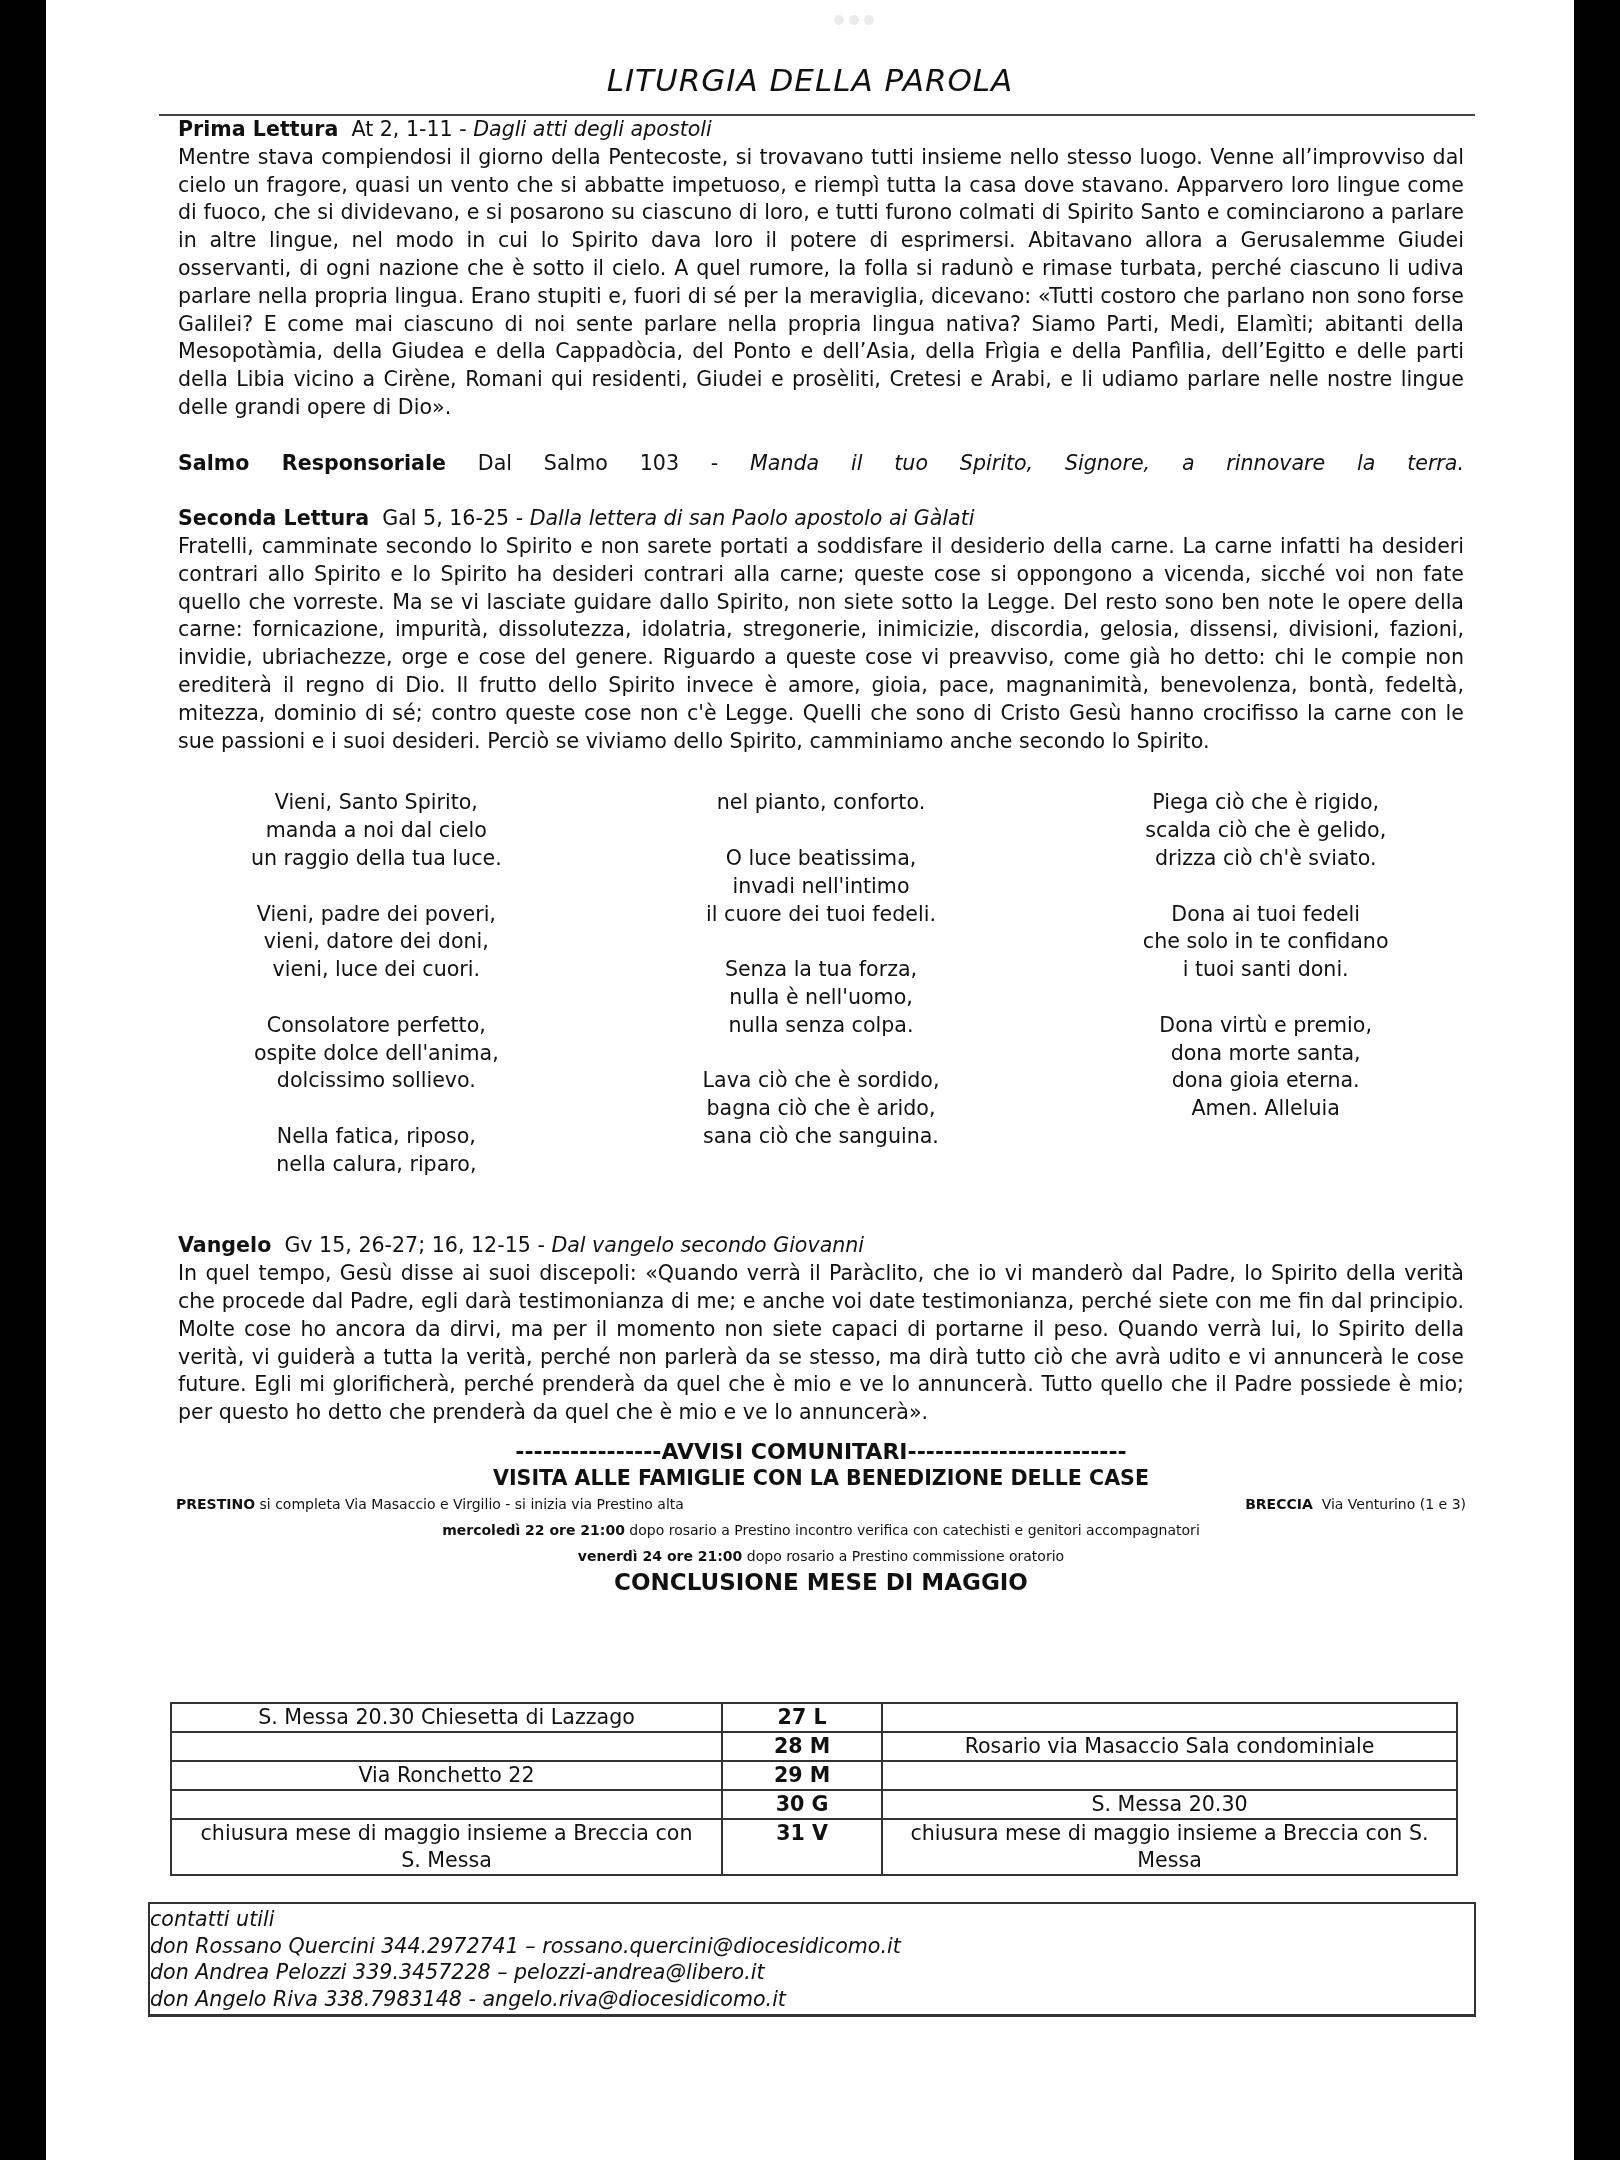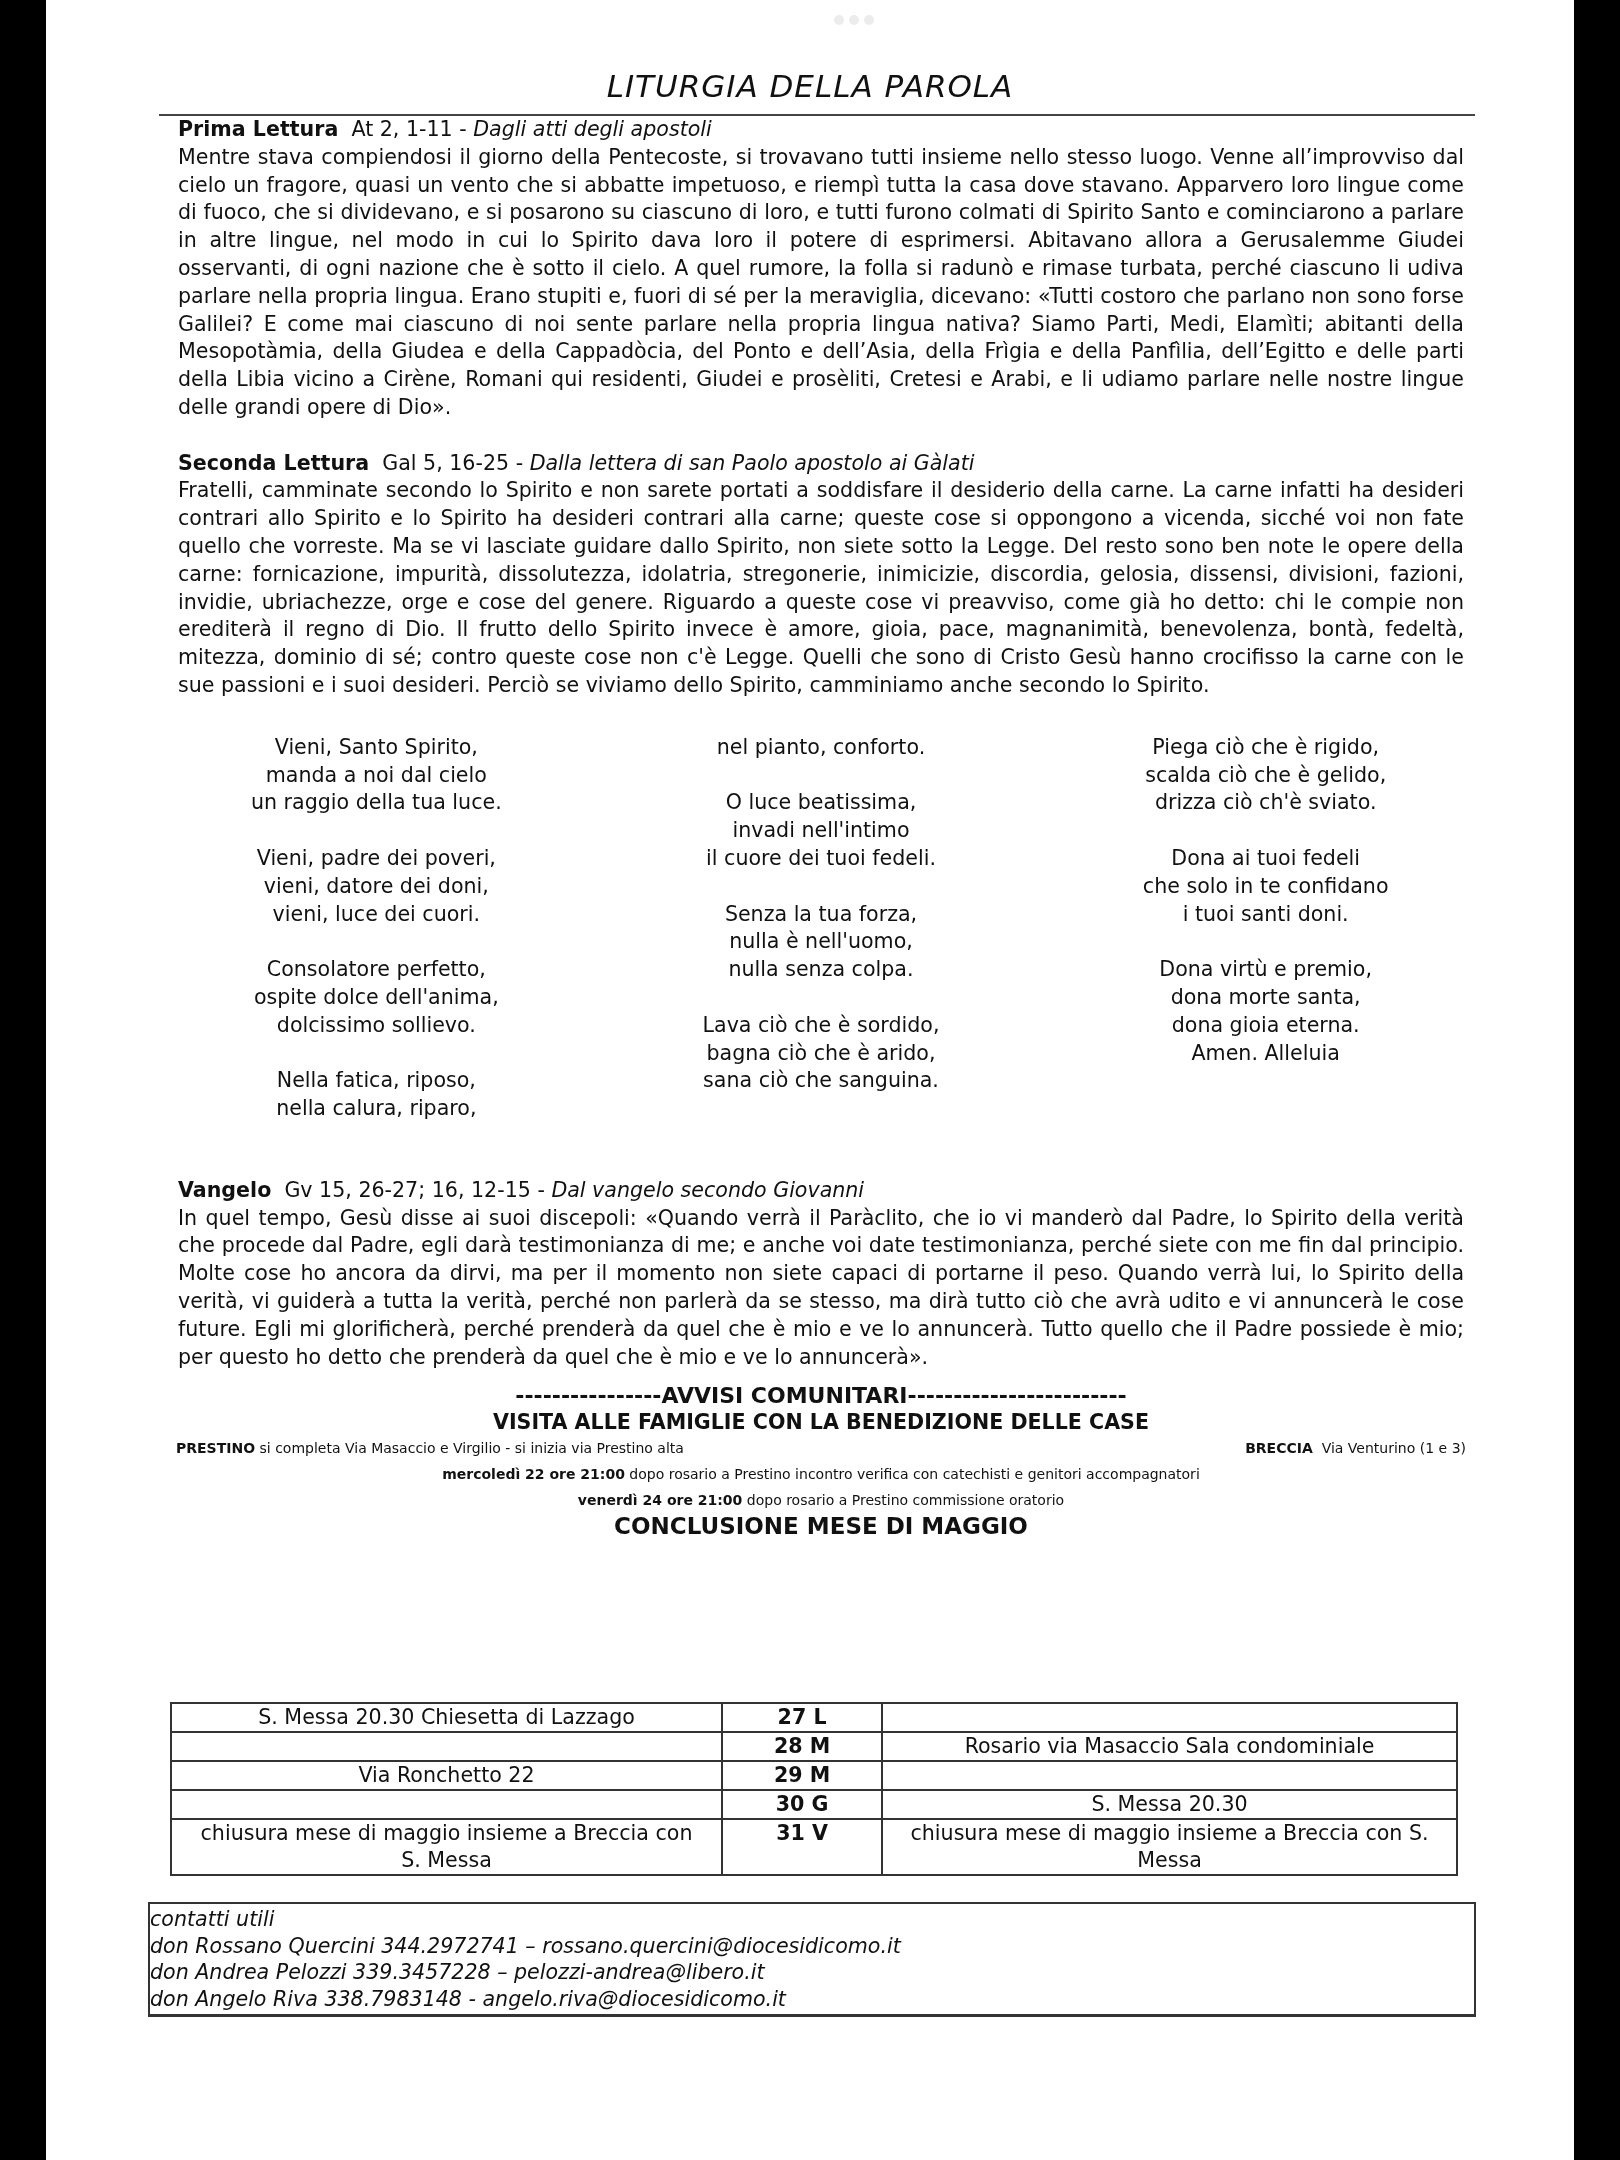--- a/index.html
+++ b/index.html
@@ -10,21 +10,21 @@
   }
   .page {
     position: absolute; left: 46px; top: 0; width: 1528px; height: 2160px;
     background: #fff;
   }
   .dots {
     position: absolute; left: 788px; top: 15px; display: flex; gap: 5px;
   }
   .dots span { width: 10px; height: 10px; border-radius: 50%; background: #ececec; display: block; }
   .title {
-    position: absolute; left: 0; width: 100%; top: 68px; text-align: center;
+    position: absolute; left: 0; width: 100%; top: 62px; text-align: center;
     font-family: "DejaVu Sans", sans-serif; font-size: 31px; letter-spacing: 1px;
     font-style: italic; font-weight: normal; color: #111;
   }
   .rule {
     position: absolute; left: 113px; width: 1316px; top: 114px; height: 2px; background: #444;
   }
   .content {
     position: absolute; left: 132px; top: 116px; width: 1286px;
     font-size: 20.6px; line-height: 27.8px;
   }
@@ -75,20 +75,23 @@
   <div class="rule"></div>
 
   <div class="content">
 
     <div class="heading-line">
       <b>Prima Lettura</b>&nbsp;
       <span>At 2, 1-11 - </span><i>Dagli atti degli apostoli</i>
     </div>
     <p>Mentre stava compiendosi il giorno della Pentecoste, si trovavano tutti insieme nello stesso luogo. Venne all’improvviso dal cielo un fragore, quasi un vento che si abbatte impetuoso, e riempì tutta la casa dove stavano. Apparvero loro lingue come di fuoco, che si dividevano, e si posarono su ciascuno di loro, e tutti furono colmati di Spirito Santo e cominciarono a parlare in altre lingue, nel modo in cui lo Spirito dava loro il potere di esprimersi. Abitavano allora a Gerusalemme Giudei osservanti, di ogni nazione che è sotto il cielo. A quel rumore, la folla si radunò e rimase turbata, perché ciascuno li udiva parlare nella propria lingua. Erano stupiti e, fuori di sé per la meraviglia, dicevano: «Tutti costoro che parlano non sono forse Galilei? E come mai ciascuno di noi sente parlare nella propria lingua nativa? Siamo Parti, Medi, Elamìti; abitanti della Mesopotàmia, della Giudea e della Cappadòcia, del Ponto e dell’Asia, della Frìgia e della Panfìlia, dell’Egitto e delle parti della Libia vicino a Cirène, Romani qui residenti, Giudei e prosèliti, Cretesi e Arabi, e li udiamo parlare nelle nostre lingue delle grandi opere di Dio».</p>
 
+    <p class="psalm heading-line">
+      <b>Salmo Responsoriale</b><span> Dal Salmo 103 - </span><i>Manda il tuo Spirito, Signore, a rinnovare la terra.</i>
+    </p>
     <div class="gap"></div>
 
     <div class="heading-line">
       <b>Seconda Lettura</b>&nbsp;
       <span>Gal 5, 16-25 - </span><i>Dalla lettera di san Paolo apostolo ai Gàlati</i>
     </div>
     <p>Fratelli, camminate secondo lo Spirito e non sarete portati a soddisfare il desiderio della carne. La carne infatti ha desideri contrari allo Spirito e lo Spirito ha desideri contrari alla carne; queste cose si oppongono a vicenda, sicché voi non fate quello che vorreste. Ma se vi lasciate guidare dallo Spirito, non siete sotto la Legge. Del resto sono ben note le opere della carne: fornicazione, impurità, dissolutezza, idolatria, stregonerie, inimicizie, discordia, gelosia, dissensi, divisioni, fazioni, invidie, ubriachezze, orge e cose del genere. Riguardo a queste cose vi preavviso, come già ho detto: chi le compie non erediterà il regno di Dio. Il frutto dello Spirito invece è amore, gioia, pace, magnanimità, benevolenza, bontà, fedeltà, mitezza, dominio di sé; contro queste cose non c'è Legge. Quelli che sono di Cristo Gesù hanno crocifisso la carne con le sue passioni e i suoi desideri. Perciò se viviamo dello Spirito, camminiamo anche secondo lo Spirito.</p>
 
     <div class="sequence">
       <div class="seq-col">

